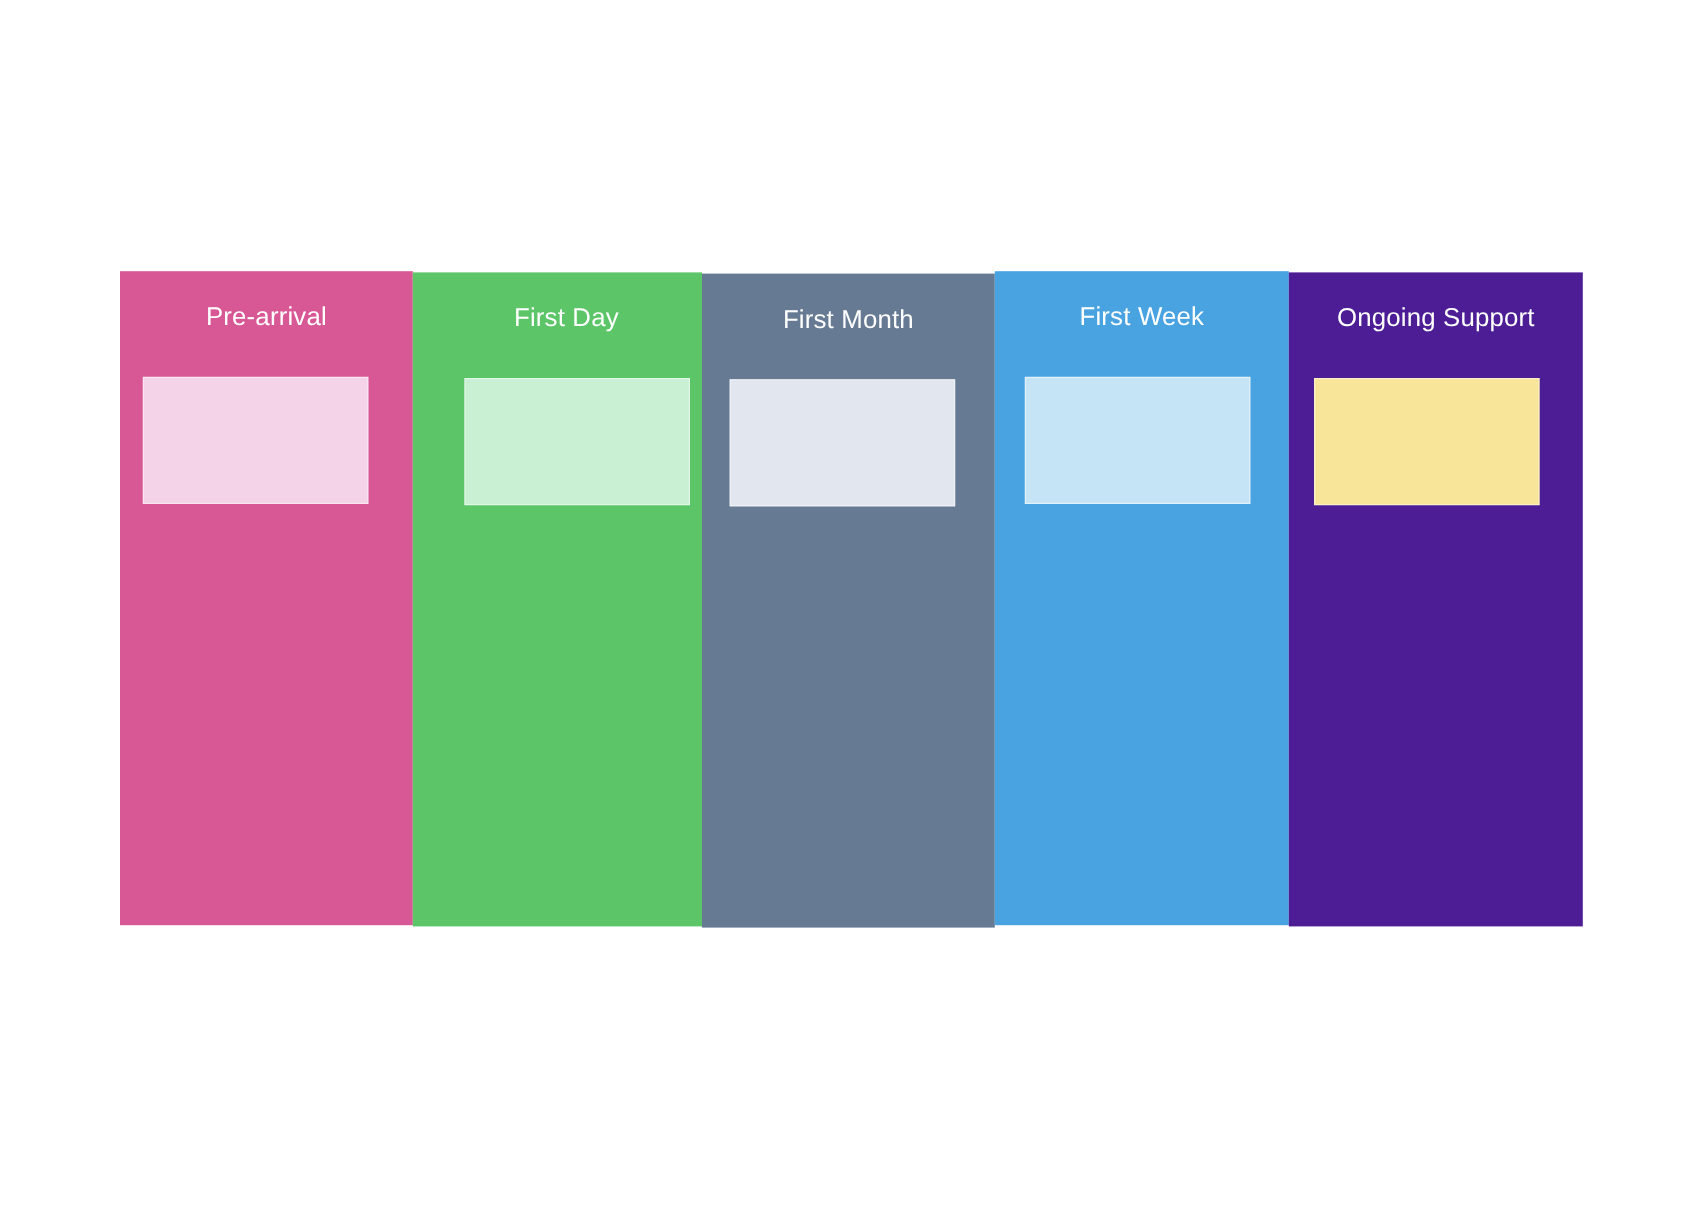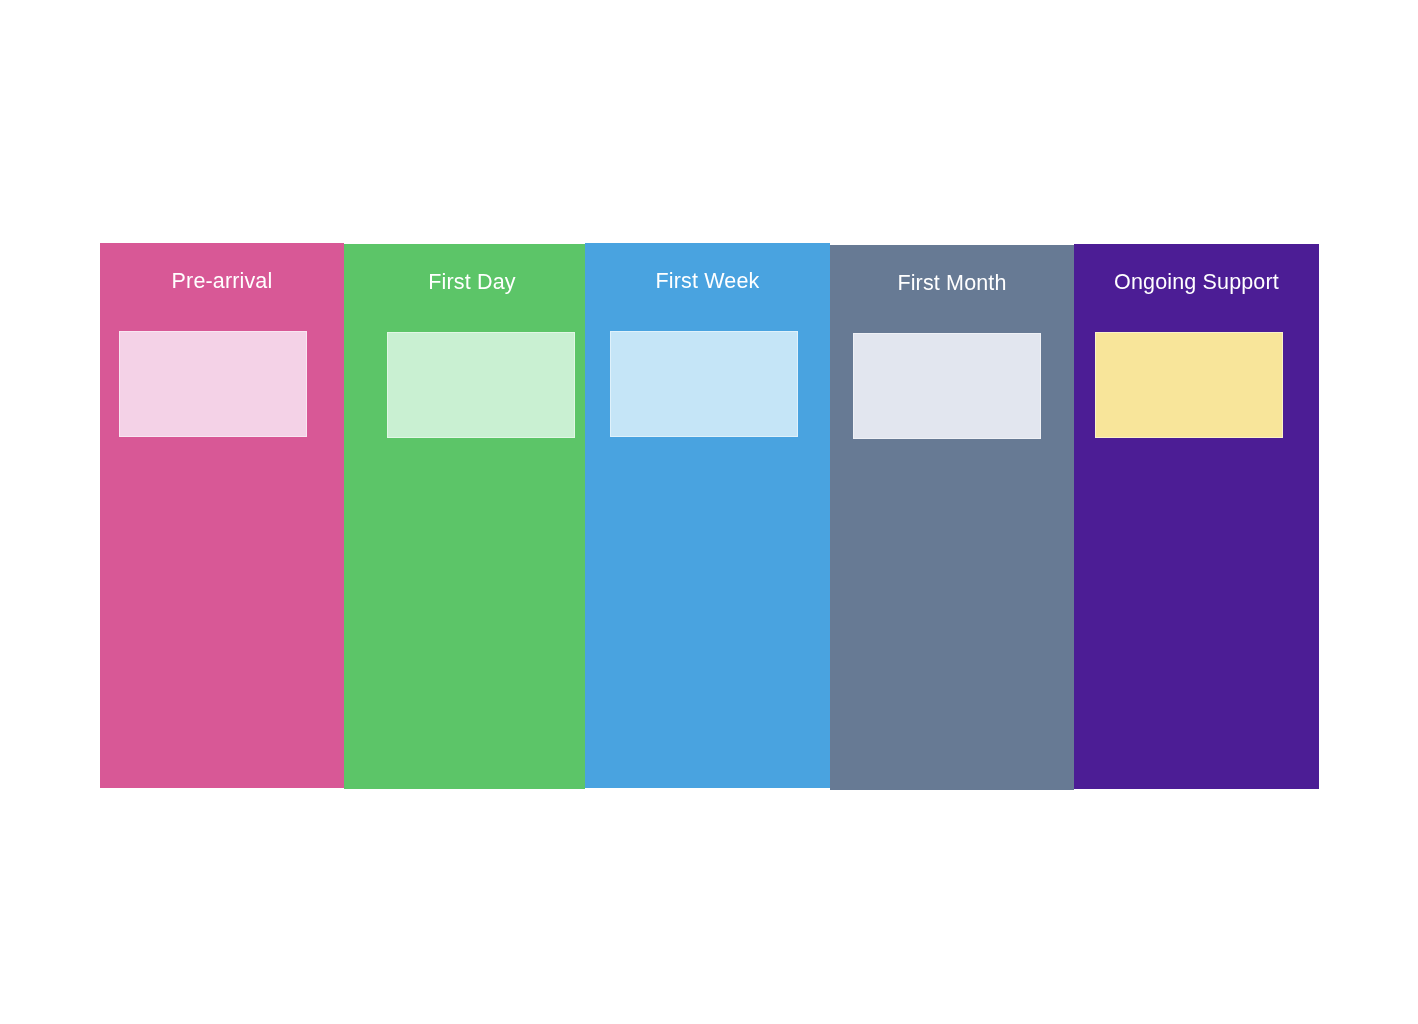--- a/index.html
+++ b/index.html
@@ -11,21 +11,21 @@
     width: 1418px;
     height: 1024px;
     background: #ffffff;
     font-family: "Liberation Sans", sans-serif;
     overflow: hidden;
   }
 
   #board {
     position: absolute;
     left: 100px;
-    top: 243px;
+    top: 226px;
     width: 991px;
     height: 545px;
     display: flex;
     align-items: flex-start;
   }
 
   .column {
     position: relative;
     box-sizing: border-box;
     flex: 0 0 auto;
@@ -86,31 +86,31 @@
     </div>
   </div>
 
   <div class="column col-1" style="background: rgb(92, 197, 104);">
     <span class="column-title">First Day</span>
     <div class="card-area">
       <div class="card" style="background: rgb(201, 240, 210);"></div>
     </div>
   </div>
 
+  <div class="column col-3" style="background: rgb(103, 122, 148);">
+    <span class="column-title">First Month</span>
+    <div class="card-area">
+      <div class="card" style="background: rgb(226, 230, 239);"></div>
+    </div>
+  </div>
+
   <div class="column col-2" style="background: rgb(73, 163, 224);">
     <span class="column-title">First Week</span>
     <div class="card-area">
       <div class="card" style="background: rgb(197, 229, 247);"></div>
-    </div>
-  </div>
-
-  <div class="column col-3" style="background: rgb(103, 122, 148);">
-    <span class="column-title">First Month</span>
-    <div class="card-area">
-      <div class="card" style="background: rgb(226, 230, 239);"></div>
     </div>
   </div>
 
   <div class="column col-4" style="background: #4c1d95;">
     <span class="column-title">Ongoing Support</span>
     <div class="card-area">
       <div class="card" style="background: rgb(248, 229, 154);"></div>
     </div>
   </div>
 

